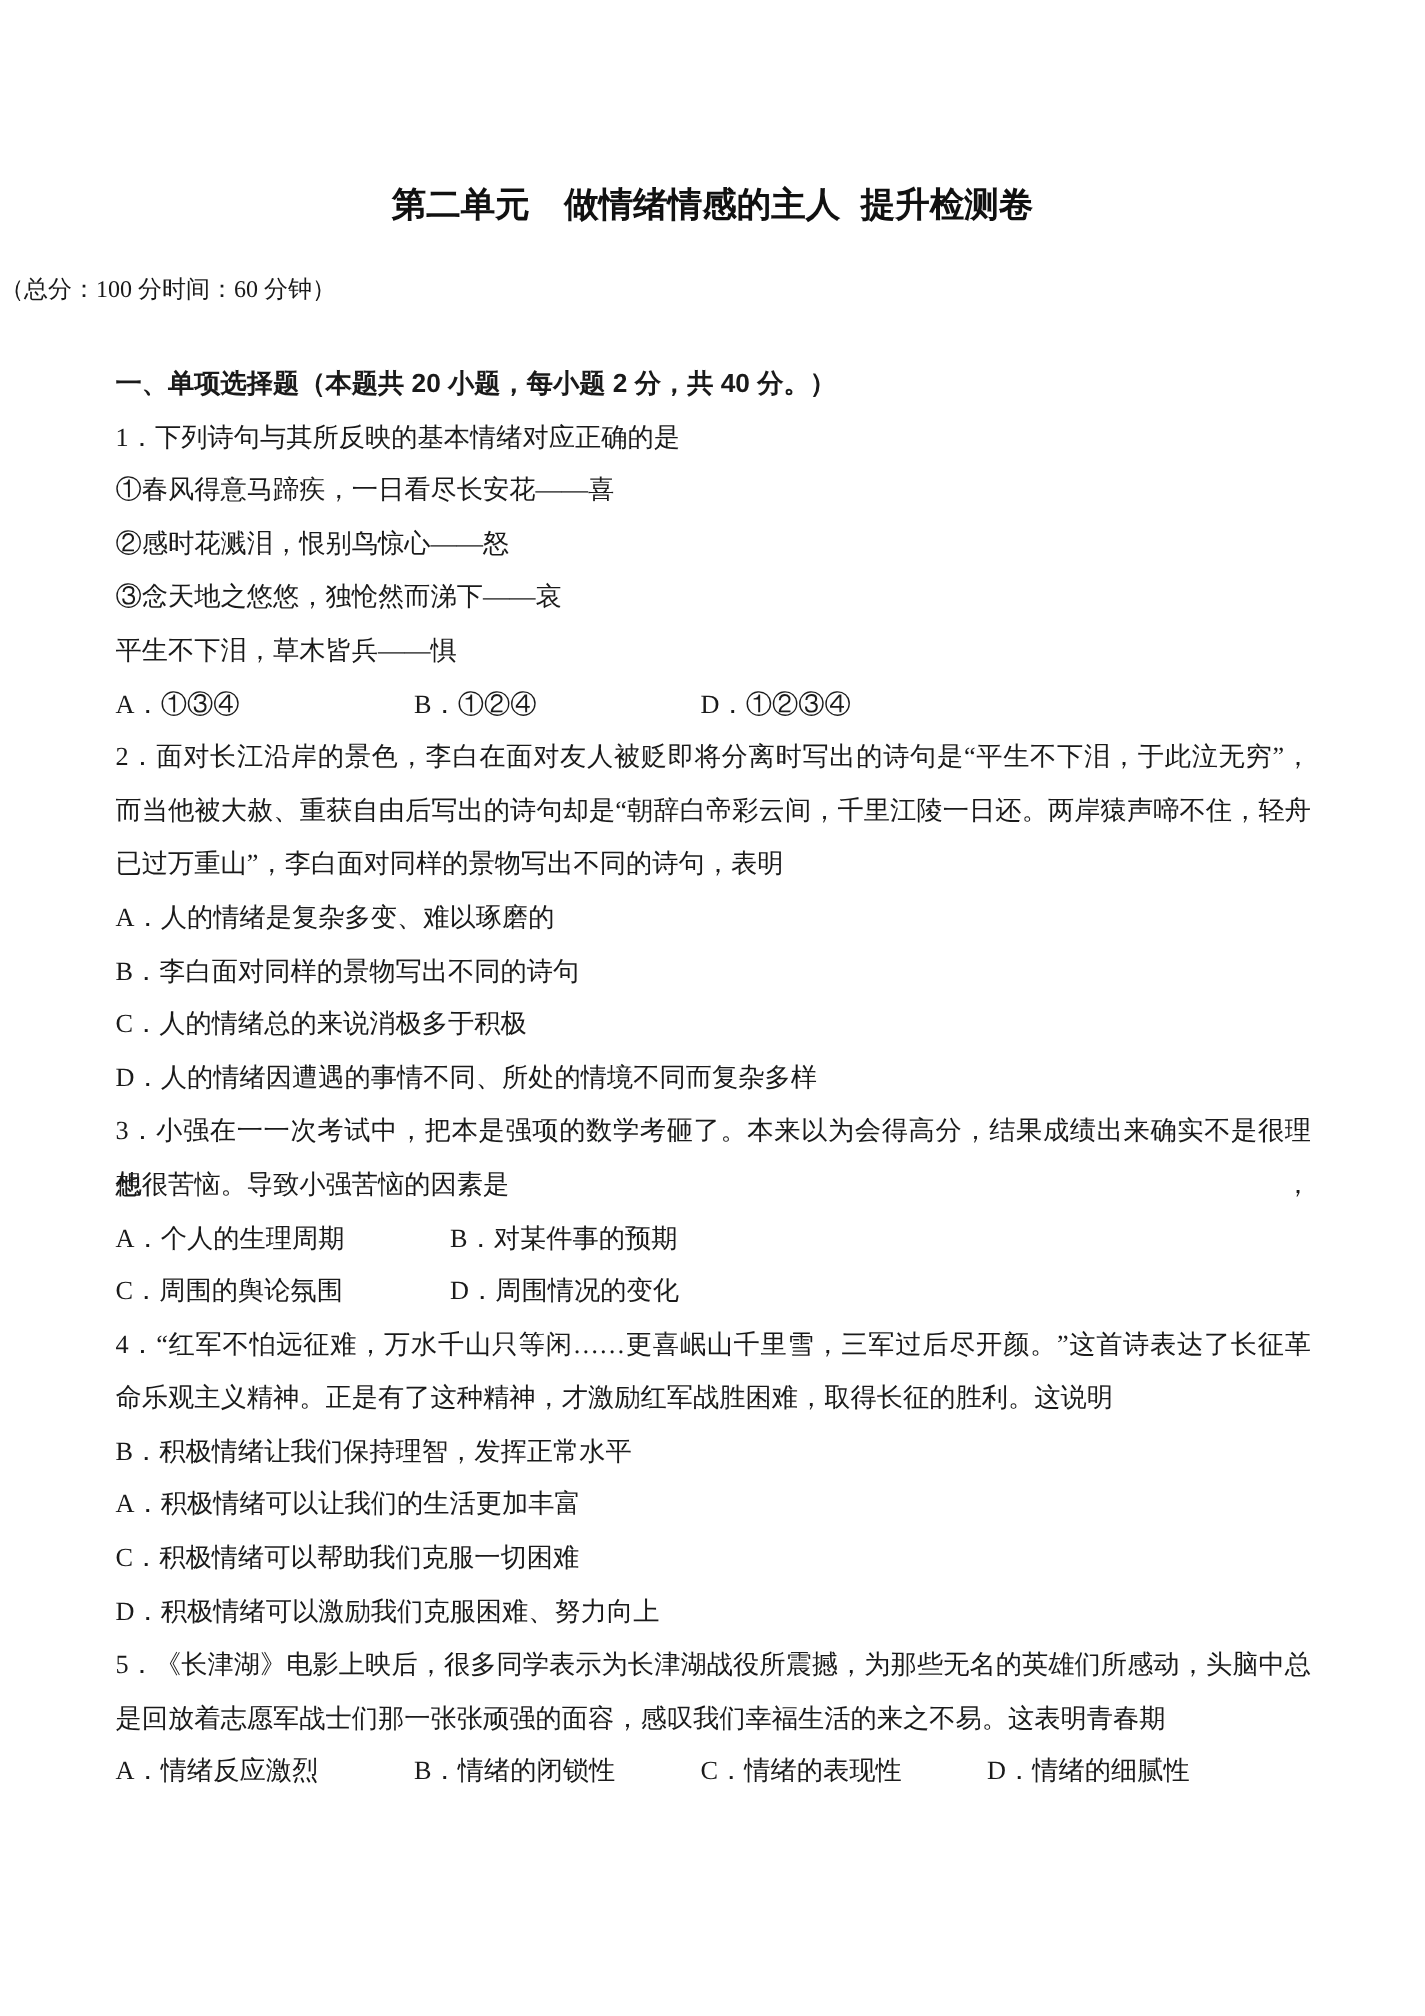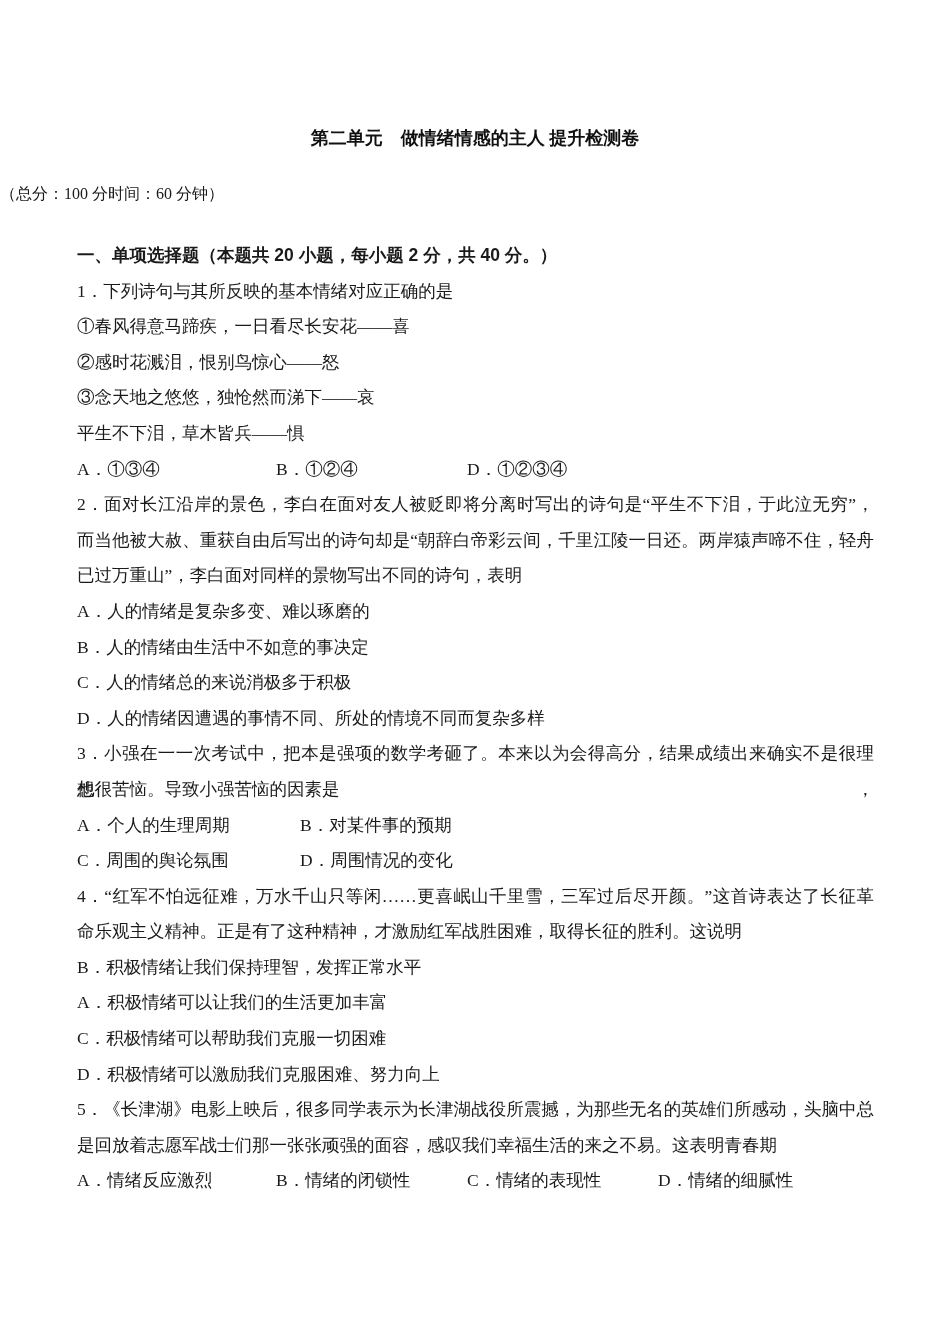--- a/index.html
+++ b/index.html
@@ -9,23 +9,23 @@
     height: 1344px;
     background: #ffffff;
     overflow: hidden;
     color: #1a1a1a;
     font-family: "Liberation Serif", "DejaVu Serif", serif;
   }
   .doc-title {
     position: absolute;
     top: 120px; left: 0; width: 100%;
     text-align: center;
-    font-family: Liberation Serif, serif;
+    font-family: Liberation Mono, monospace;
     font-weight: 700;
-    font-size: 18px;
+    font-size: 23px;
     line-height: 37px;
     color: #111111;
   }
   .doc-subtitle {
     position: absolute;
     top: 183px; left: 0; width: 100%;
     text-align: left;
     font-size: 16px;
     line-height: 22px;
   }
@@ -80,21 +80,21 @@
     <div class="line opts4">
       <span class="opt">A．①③④</span>
       <span class="opt">B．①②④</span>
       <span class="opt">D．①②③④</span>
     </div>
 
     <div class="line just">2．面对长江沿岸的景色，李白在面对友人被贬即将分离时写出的诗句是“平生不下泪，于此泣无穷”，</div>
     <div class="line just">而当他被大赦、重获自由后写出的诗句却是“朝辞白帝彩云间，千里江陵一日还。两岸猿声啼不住，轻舟</div>
     <div class="line">已过万重山”，李白面对同样的景物写出不同的诗句，表明</div>
     <div class="line">A．人的情绪是复杂多变、难以琢磨的</div>
-    <div class="line">B．人的情绪由生活中不如意的事决定</div>
+    <div class="line">B．李白面对同样的景物写出不同的诗句</div>
     <div class="line">C．人的情绪总的来说消极多于积极</div>
     <div class="line">D．人的情绪因遭遇的事情不同、所处的情境不同而复杂多样</div>
 
     <div class="line just">3．小强在一一次考试中，把本是强项的数学考砸了。本来以为会得高分，结果成绩出来确实不是很理想，</div>
     <div class="line">他很苦恼。导致小强苦恼的因素是</div>
     <div class="line opts2">
       <span class="opt">A．个人的生理周期</span>
       <span class="opt">B．对某件事的预期</span>
     </div>
     <div class="line opts2">

